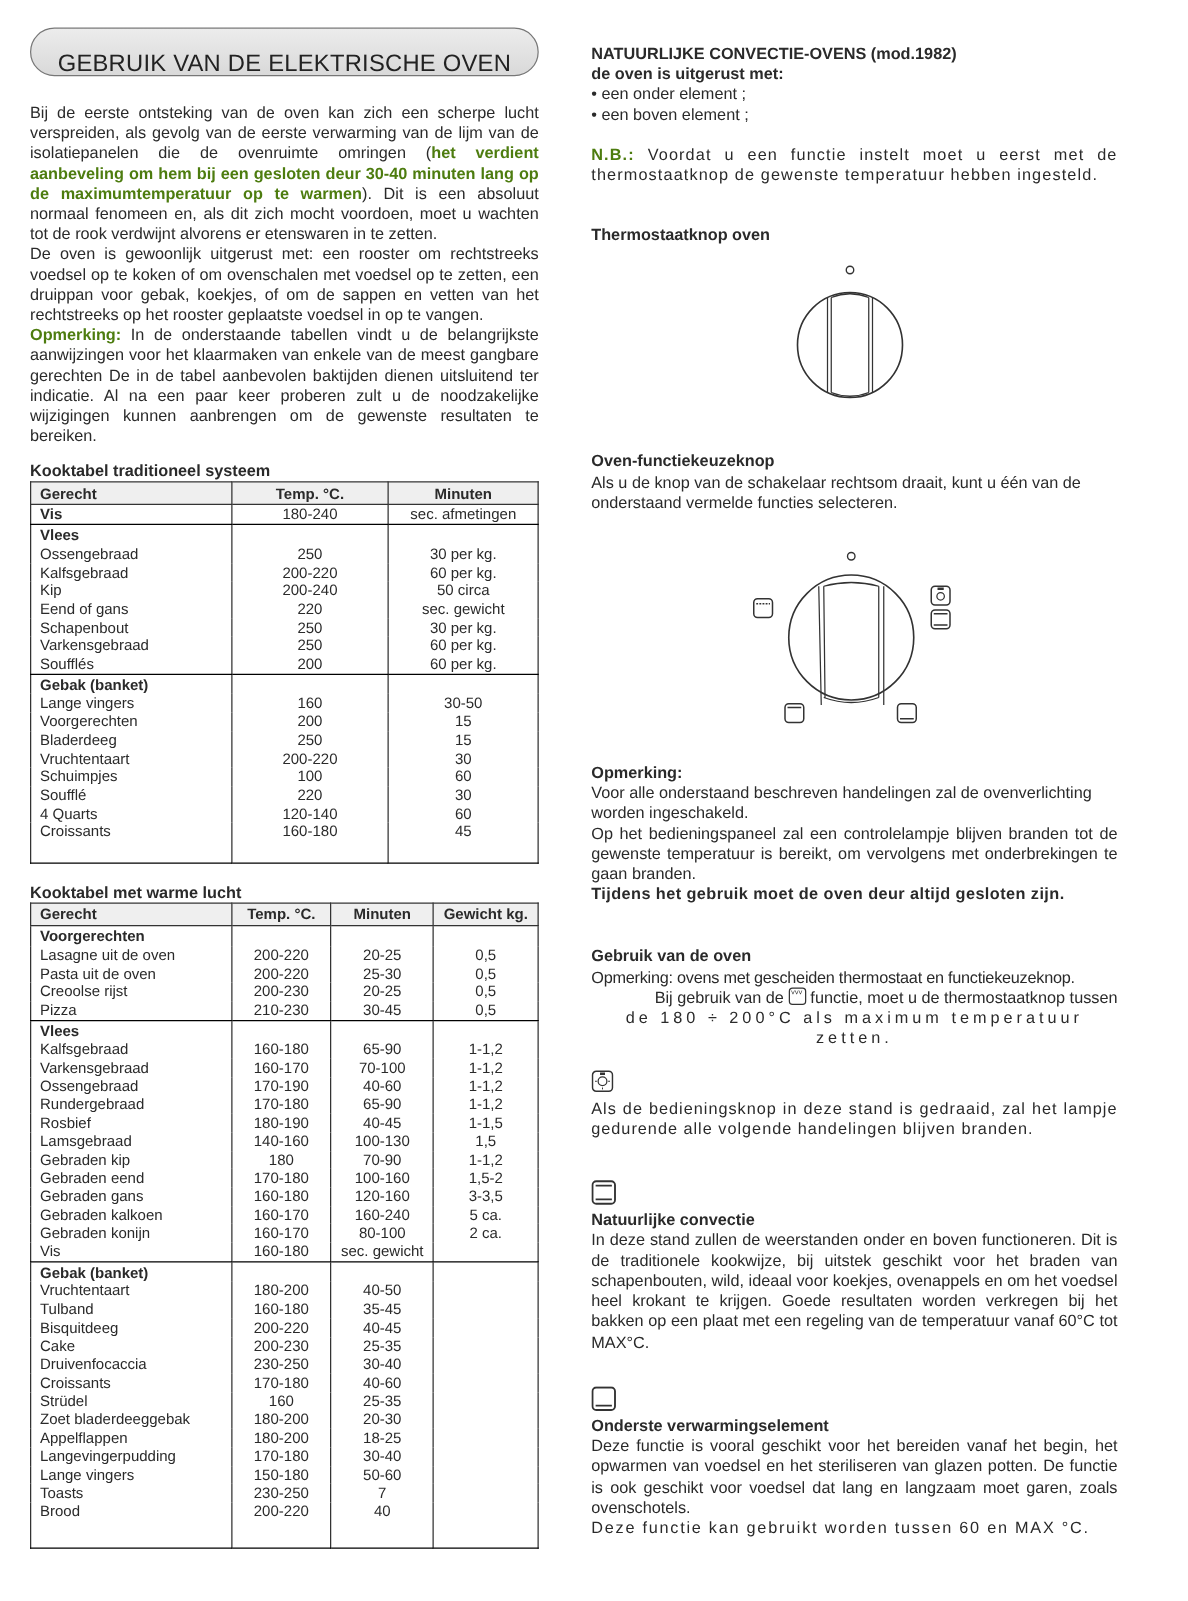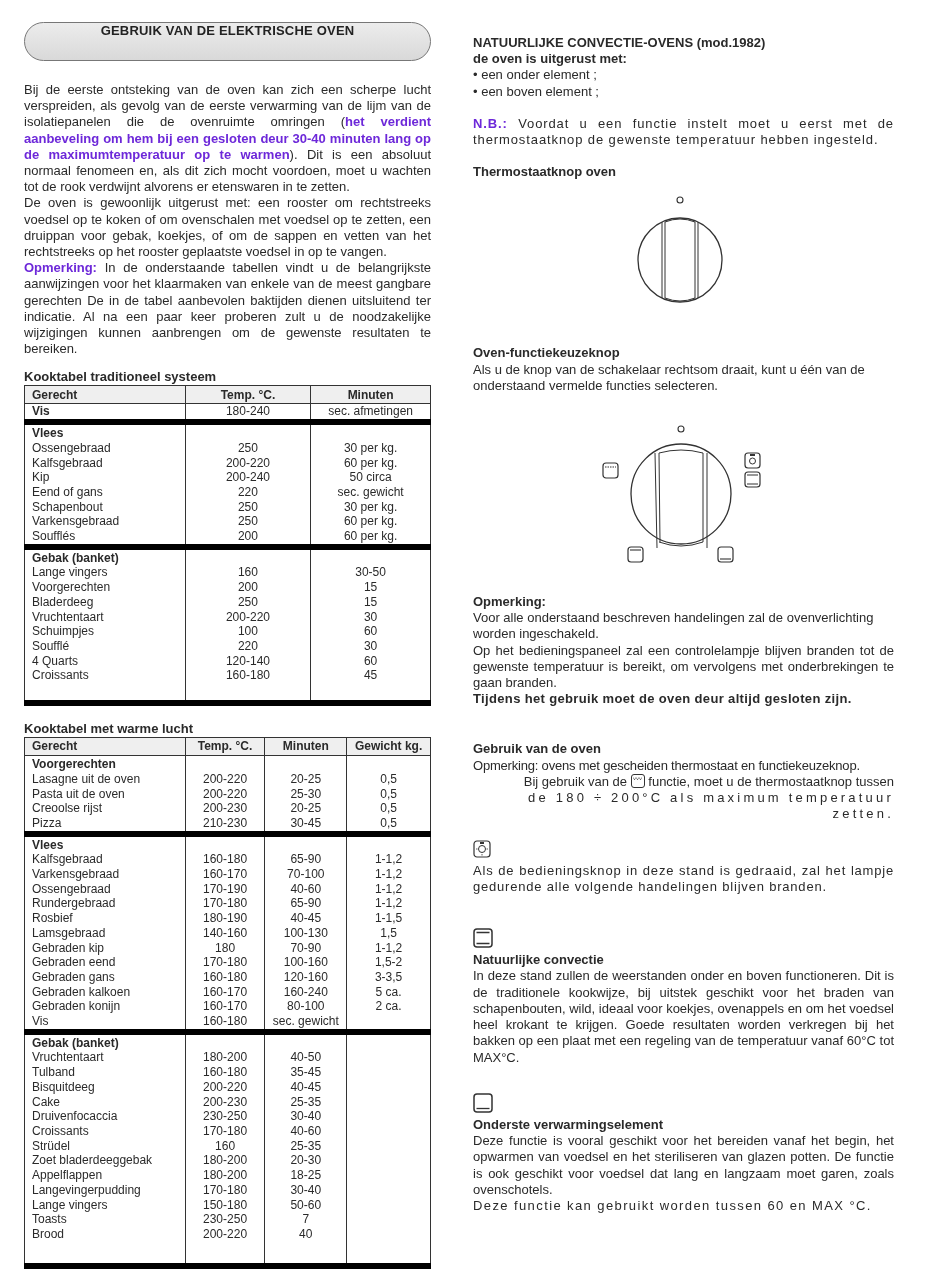--- a/index.html
+++ b/index.html
@@ -1,32 +1,32 @@
 <!DOCTYPE html>
 <html><head>
 <meta charset="utf-8">
 <style>
   html, body { margin:0; padding:0; background:#ffffff; }
   body { width:950px; height:1281px; position:relative; overflow:hidden;
          font-family:"Liberation Sans", sans-serif; color:#2a2a2a; font-size:13px; line-height:16.2px; }
   .col-left { position:absolute; left:24px; top:22px; width:407px; }
   .col-right { position:absolute; left:473px; top:35px; width:421px; }
   .pill { height:39px; border:1px solid #777; border-radius:20px; box-sizing:border-box;
-          background:linear-gradient(#ececec,#d9d9d9); display:flex; align-items:flex-start; justify-content:center;
-          font-weight:bold; font-size:13px; letter-spacing:0.2px; color:#222; }
+          background:linear-gradient(#ececec,#d9d9d9); display:flex; align-items:flex-end; justify-content:center;
+          font-weight:normal; font-size:19px; letter-spacing:0.2px; color:#222; }
   p { margin:0; text-align:justify; }
   .intro { margin-top:21px; }
-  b { color:#6d28d9; }
+  b { color:#4d7c0f; }
   .tbl-title { font-weight:bold; font-size:13px; margin-top:13px; line-height:16px; }
   table { border-collapse:collapse; width:407px; font-size:12px; line-height:14.7px; }
   th { background:#efefef; font-weight:bold; text-align:center; border:1px solid #333; padding:1px 4px; height:15px; }
   th.first { text-align:left; padding-left:7px; }
   td { border-left:1px solid #333; border-right:1px solid #333; padding:0 4px; vertical-align:top; text-align:center; }
   td.first { text-align:left; padding-left:7px; }
-  tr.group-end td { border-bottom:6px solid #000000; }
+  tr.group-end td { border-bottom:1px solid #000000; }
   tr.group-start td { padding-top:1px; }
   .grp { font-weight:bold; }
   .sec-head { font-weight:bold; }
   .spaced { letter-spacing:1.6px; }
   .spaced2 { letter-spacing:0.9px; }
   .icon-box { display:inline-block; width:14px; height:14px; border:1.3px solid #333; border-radius:3px; box-sizing:border-box; position:relative; vertical-align:-2px; background:#fff; }
   .icon-grill::after { content:"\02C5\02C5\02C5"; position:absolute; left:1px; top:-4px; font-size:6px; letter-spacing:-0.5px; color:#333; }
 </style>
 </head>
 <body>
@@ -362,21 +362,21 @@
 </div>
 
 <div class="col-right">
   <div class="sec-head">NATUURLIJKE CONVECTIE-OVENS (mod.1982)</div>
   <div class="sec-head">de oven is uitgerust met:</div>
   <div>• een onder element ;</div>
   <div>• een boven element ;</div>
 
   <p style="margin-top:16px"><b class="spaced2">N.B.:</b><span class="spaced2"> Voordat u een functie instelt moet u eerst met de thermostaatknop de gewenste temperatuur hebben ingesteld.</span></p>
 
-  <div class="sec-head" style="margin-top:16px">Thermostaatknop oven</div>
+  <div class="sec-head" style="margin-top:32px">Thermostaatknop oven</div>
 
   <svg style="display:block;margin:14px 0 0 162px" width="96" height="112">
     <circle cx="45" cy="6" r="3" fill="none" stroke="#333" stroke-width="1.1"></circle>
     <circle cx="45" cy="66" r="42" fill="none" stroke="#333" stroke-width="1.3"></circle>
     <path d="M27 28 L27 104 M63 28 L63 104 M30 28 Q45 22 60 28 M30 104 Q45 110 60 104 M30 28 L30 104 M60 28 L60 104" fill="none" stroke="#333" stroke-width="1"></path>
   </svg>
 
   <div class="sec-head" style="margin-top:39px">Oven-functiekeuzeknop</div>
   <p style="text-align:left">Als u de knop van de schakelaar rechtsom draait, kunt u één van de onderstaand vermelde functies selecteren.</p>
 
@@ -408,21 +408,21 @@
   </svg>
 
   <div class="sec-head" style="margin-top:24px">Opmerking:</div>
   <p style="text-align:left">Voor alle onderstaand beschreven handelingen zal de ovenverlichting worden ingeschakeld.</p>
   <p>Op het bedieningspaneel zal een controlelampje blijven branden tot de gewenste temperatuur is bereikt, om vervolgens met onderbrekingen te gaan branden.</p>
   <p class="sec-head" style="letter-spacing:0.35px">Tijdens het gebruik moet de oven deur altijd gesloten zijn.</p>
 
   <div class="sec-head" style="margin-top:34px">Gebruik van de oven</div>
   <p style="text-align:left;letter-spacing:-0.2px">Opmerking: ovens met gescheiden thermostaat en functiekeuzeknop.</p>
   <p style="text-align:right"><span>Bij gebruik van de</span> <span class="icon-box icon-grill"></span><span> functie, moet u de thermostaatknop tussen</span></p>
-  <p class="spaced" style="text-align:right;letter-spacing:3.2px">de 180 ÷ 200°C als maximum temperatuur zetten.</p>
+  <p class="spaced" style="text-align:center;letter-spacing:3.2px">de 180 ÷ 200°C als maximum temperatuur zetten.</p>
 
   <div style="margin-top:18px">
     <svg width="18" height="18">
       <rect x="1" y="1" width="16" height="16" rx="3" fill="none" stroke="#333" stroke-width="1.2"></rect>
       <rect x="7" y="2" width="4" height="2" fill="#333"></rect>
       <circle cx="9" cy="9" r="3.5" fill="none" stroke="#333" stroke-width="1"></circle>
       <path d="M3 9 L4.5 9 M13.5 9 L15 9 M9 14 L9 15.5" stroke="#333" stroke-width="0.8"></path>
     </svg>
   </div>
   <p class="spaced" style="letter-spacing:0.8px">Als de bedieningsknop in deze stand is gedraaid, zal het lampje gedurende alle volgende handelingen blijven branden.</p>

